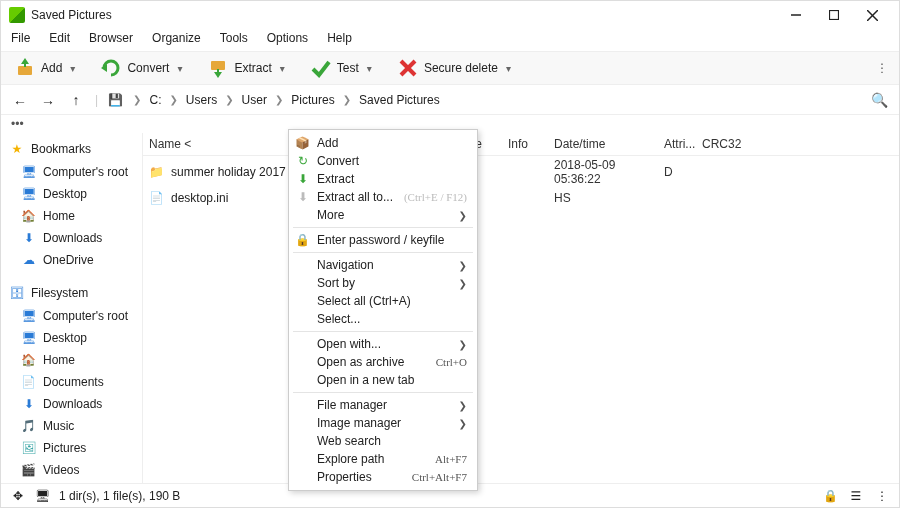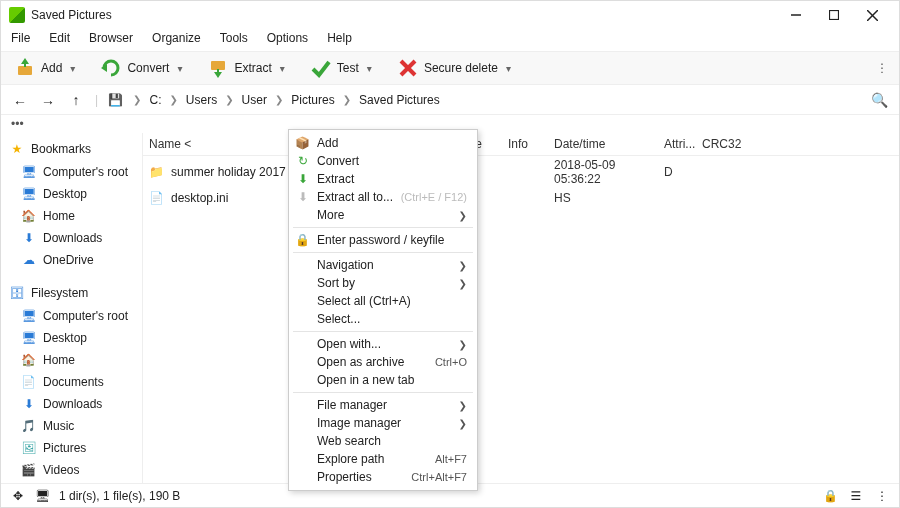--- a/index.html
+++ b/index.html
@@ -48,21 +48,21 @@
   .c-date { width:110px;}
   .c-attr { width:38px;}
   .c-crc { width:60px;}
   .rows { flex:1; position:relative; }
   .row { display:flex; padding:2px 0; align-items:center;}
   .ctxmenu { position:absolute; left:288px; top:129px; width:190px; background:#fff; border:1px solid #ccc; box-shadow:2px 2px 6px rgba(0,0,0,.18); padding:4px 0;}
   .ctxmenu .mi { display:flex; align-items:center; height:18px; padding:0 10px 0 28px; position:relative;}
   .ctxmenu .mi.disabled { color:#999; }
   .ctxmenu .mi.disabled .sc { color:#bbb;}
   .ctxmenu .sep { height:1px; background:#e4e4e4; margin:3px 4px;}
-  .ctxmenu .sc { margin-left:auto; color:#555; font-size:11px;}
+  .ctxmenu .sc { margin-left:auto; color:#555; font-size:11px;font-family:Liberation Serif, serif;}
   .ctxmenu .ar { margin-left:auto; color:#555; font-size:10px;}
   .ctxmenu .micon { position:absolute; left:6px; width:16px; text-align:center;}
   .statusbar { height:24px; border-top:1px solid #eee; display:flex; align-items:center; gap:10px; padding:0 10px; color:#555;}
   .statusbar .right { margin-left:auto; display:flex; gap:12px; color:#888;}
   .sb-ic { width:14px; text-align:center;}
   svg { display:block; }
 </style>
 </head>
 <body>
 

